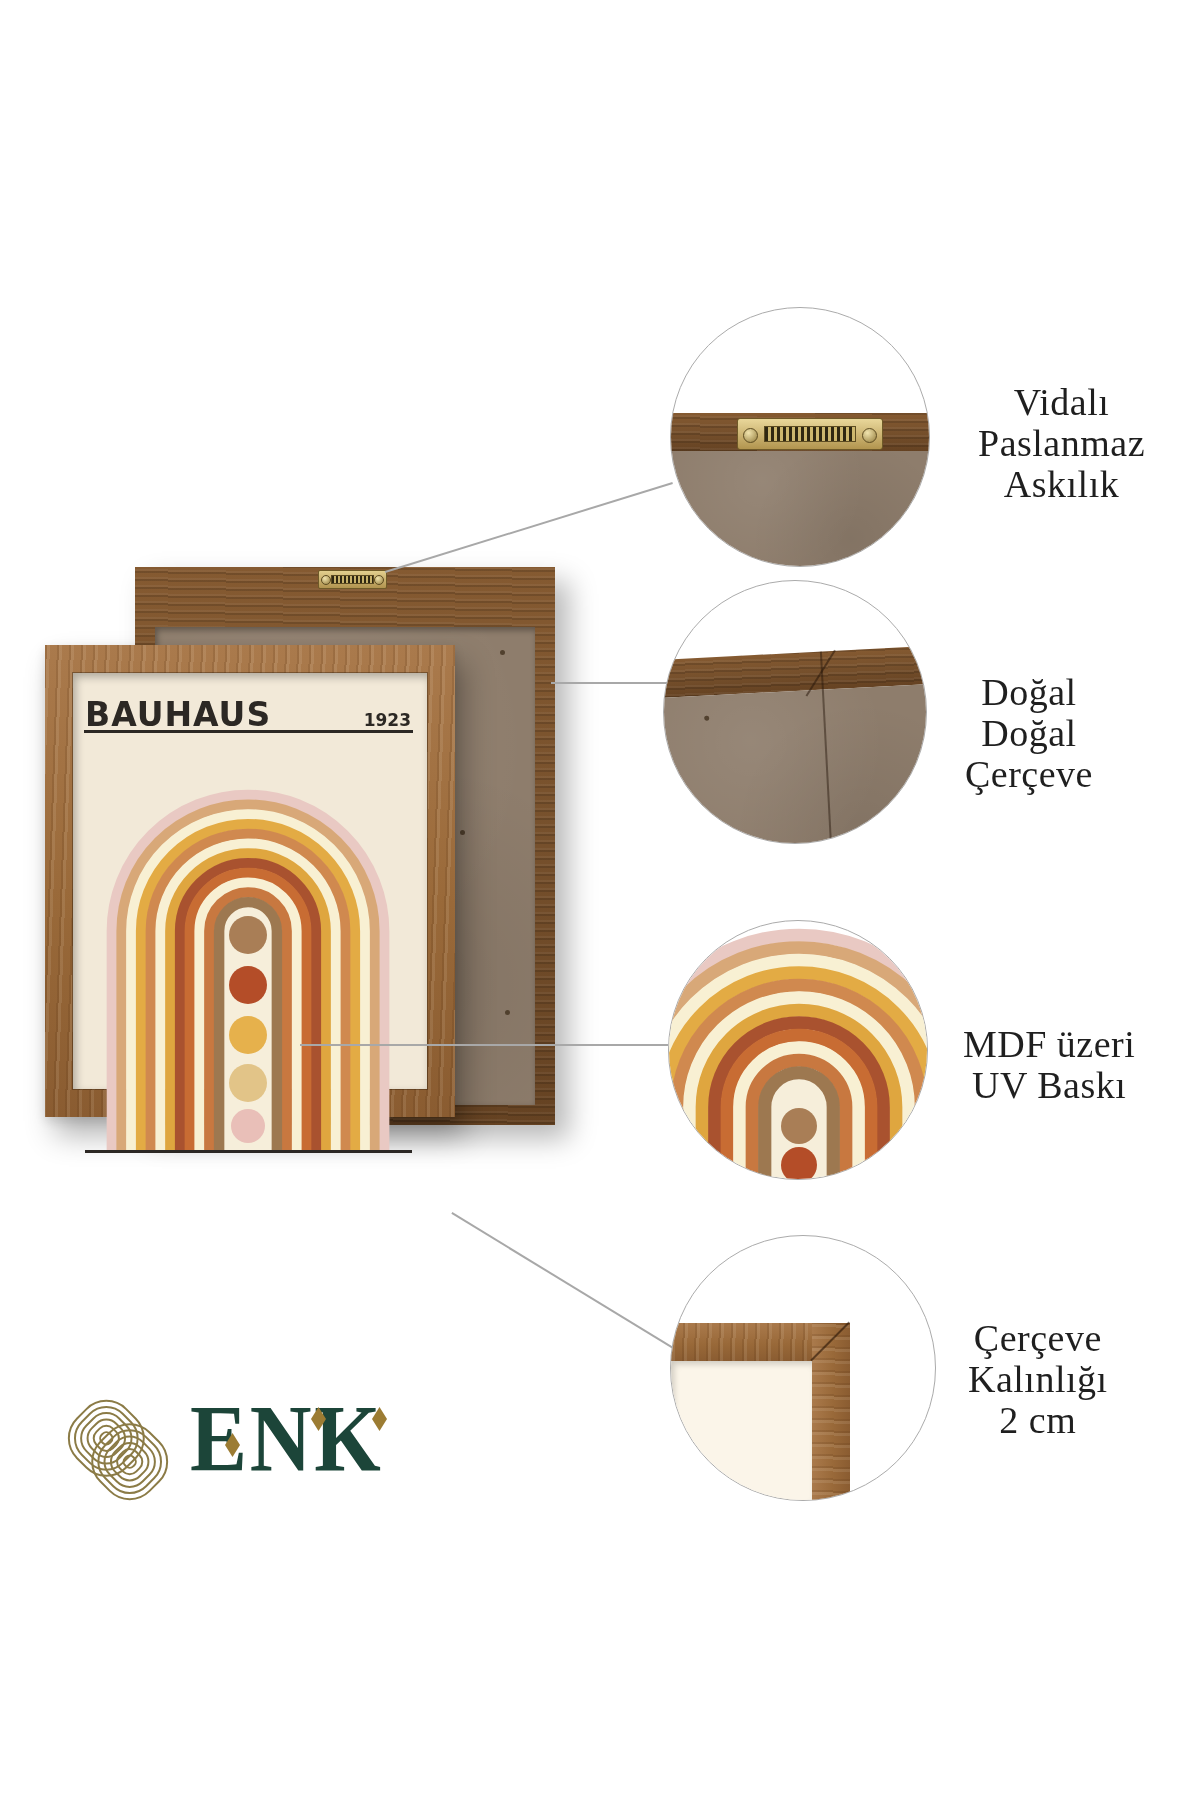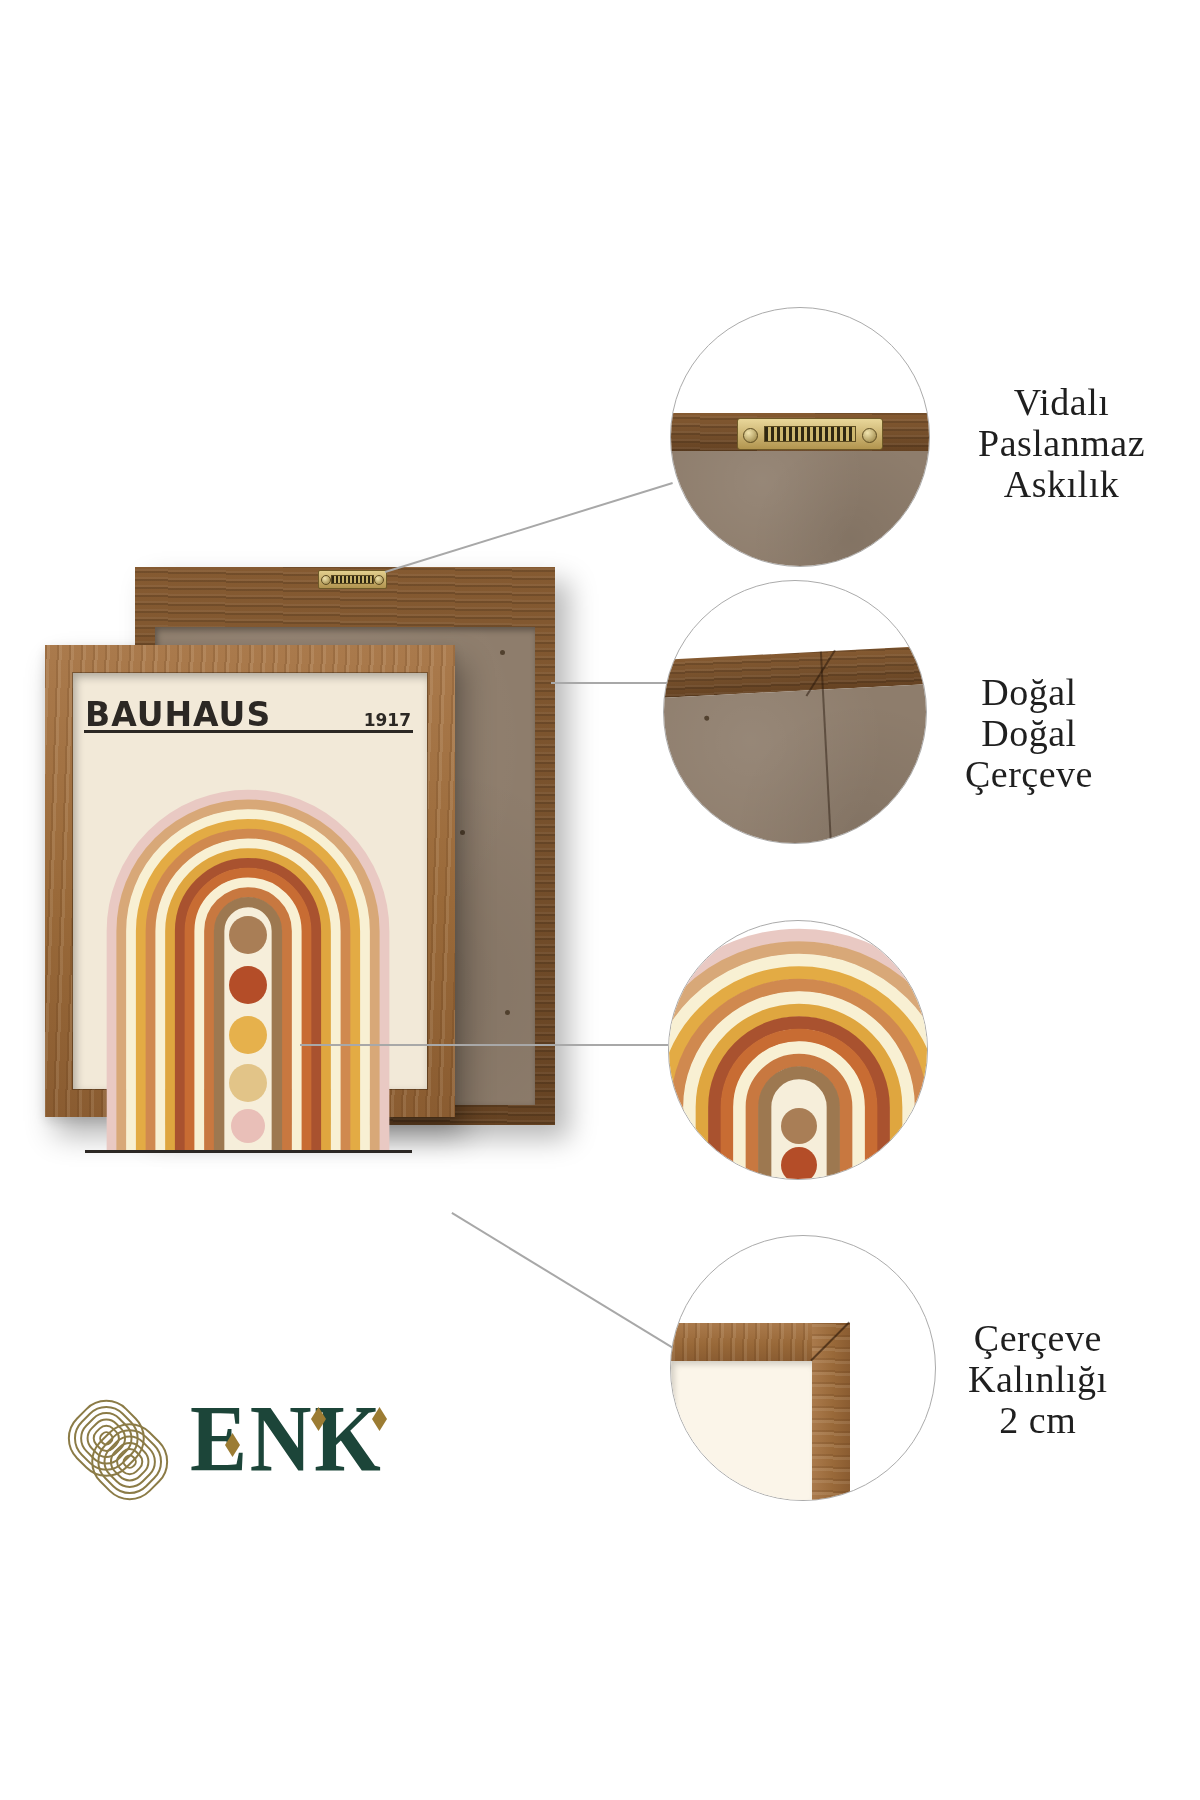--- a/index.html
+++ b/index.html
@@ -129,21 +129,21 @@
       <span class="screw s2"></span>
     </div>
     <span class="nail" style="left:365px;top:83px;"></span>
     <span class="nail" style="left:325px;top:263px;"></span>
     <span class="nail" style="left:370px;top:443px;"></span>
   </div>
 
   <div class="front-frame wood-front-tex">
     <div class="poster">
       <span class="poster-title">BAUHAUS</span>
-      <span class="poster-year">1917</span>
+      <span class="poster-year">1923</span>
       <div class="poster-rule"></div>
       <svg id="poster-arch" viewBox="0 0 354 502">
           <path d="M 151 477 L 151 258 A 24 24 0 0 1 199 258 L 199 477 Z" fill="#f6eeda"></path>
           <path d="M 38.875 477 L 38.875 258 A 136.125 136.125 0 0 1 311.125 258 L 311.125 477" fill="none" stroke="#e9c9c3" stroke-width="10.45"></path>
           <path d="M 48.625 477 L 48.625 258 A 126.375 126.375 0 0 1 301.375 258 L 301.375 477" fill="none" stroke="#d8a878" stroke-width="10.45"></path>
           <path d="M 58.375 477 L 58.375 258 A 116.625 116.625 0 0 1 291.625 258 L 291.625 477" fill="none" stroke="#f8f0d3" stroke-width="10.45"></path>
           <path d="M 68.125 477 L 68.125 258 A 106.875 106.875 0 0 1 281.875 258 L 281.875 477" fill="none" stroke="#e3ab44" stroke-width="10.45"></path>
           <path d="M 77.875 477 L 77.875 258 A 97.125 97.125 0 0 1 272.125 258 L 272.125 477" fill="none" stroke="#d0894f" stroke-width="10.45"></path>
           <path d="M 87.625 477 L 87.625 258 A 87.375 87.375 0 0 1 262.375 258 L 262.375 477" fill="none" stroke="#f8f0d3" stroke-width="10.45"></path>
           <path d="M 97.375 477 L 97.375 258 A 77.625 77.625 0 0 1 252.625 258 L 252.625 477" fill="none" stroke="#dfa63f" stroke-width="10.45"></path>
@@ -217,20 +217,24 @@
   <div class="callout t1">
     <span>Vidalı</span>
     <span>Paslanmaz</span>
     <span>Askılık</span>
   </div>
   <div class="callout t2">
     <span>Doğal</span>
     <span>Doğal</span>
     <span>Çerçeve</span>
   </div>
+  <div class="callout t3">
+    <span>MDF üzeri</span>
+    <span>UV Baskı</span>
+  </div>
   <div class="callout t4">
     <span>Çerçeve</span>
     <span>Kalınlığı</span>
     <span>2 cm</span>
   </div>
 
   <svg class="knot" viewBox="-15 -15 150 150">
     <g fill="none" stroke="#8b7b46" stroke-width="2.4" transform="rotate(45 60 60)">
       <rect x="-2" y="18" width="84" height="84" rx="34"></rect>
       <rect x="5" y="25" width="70" height="70" rx="28"></rect>

